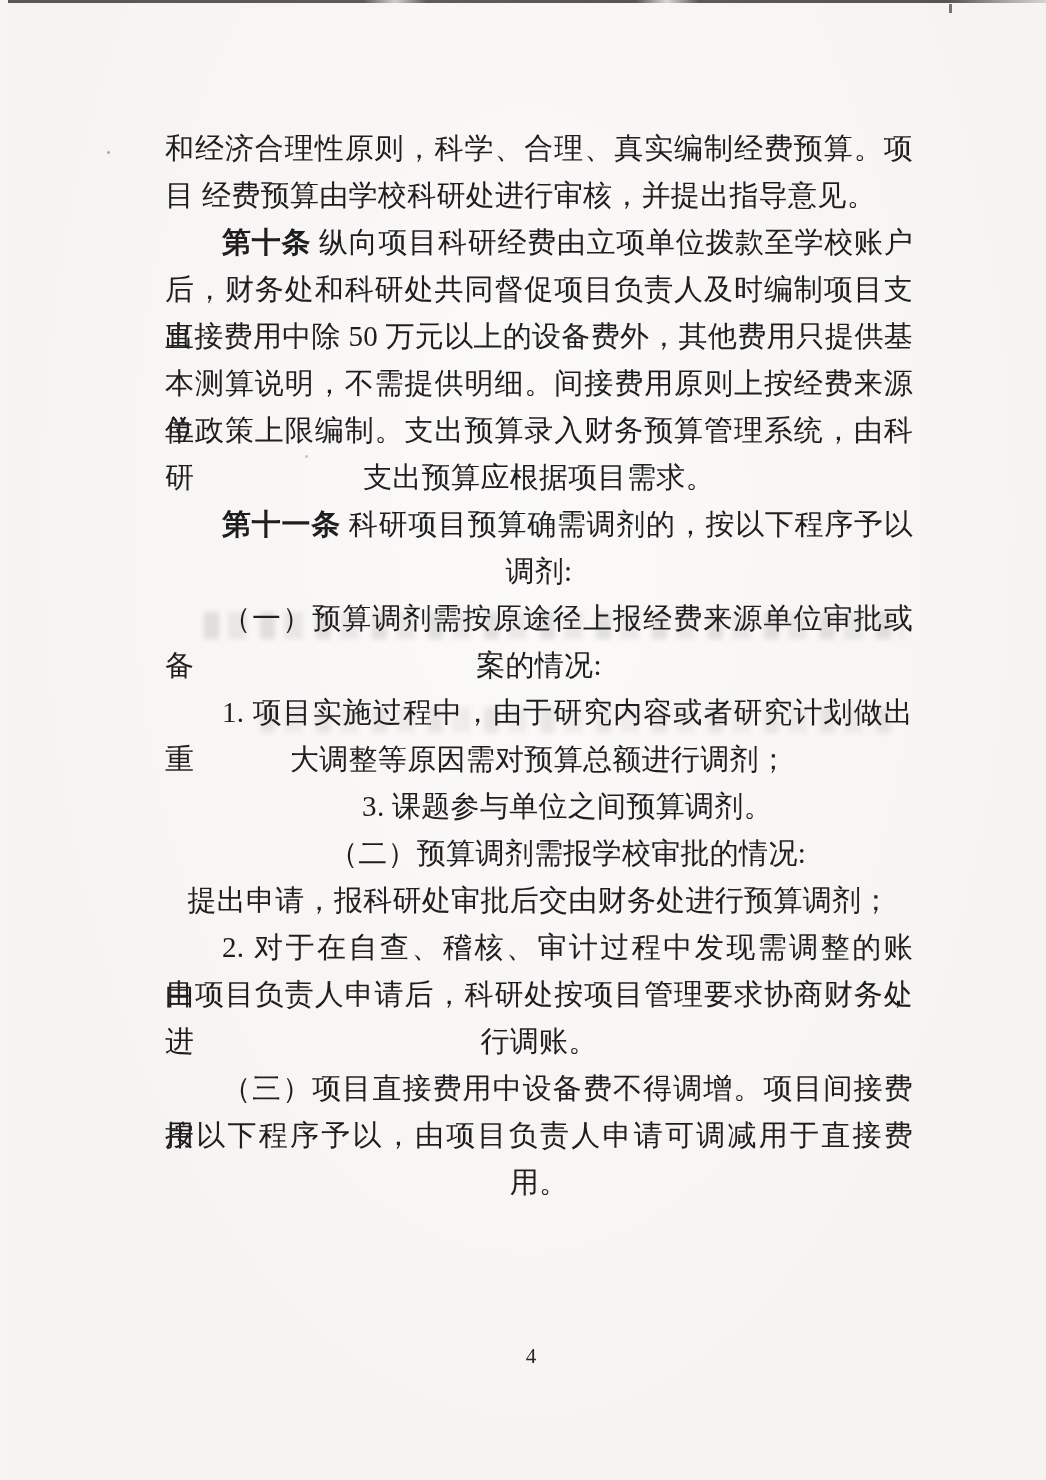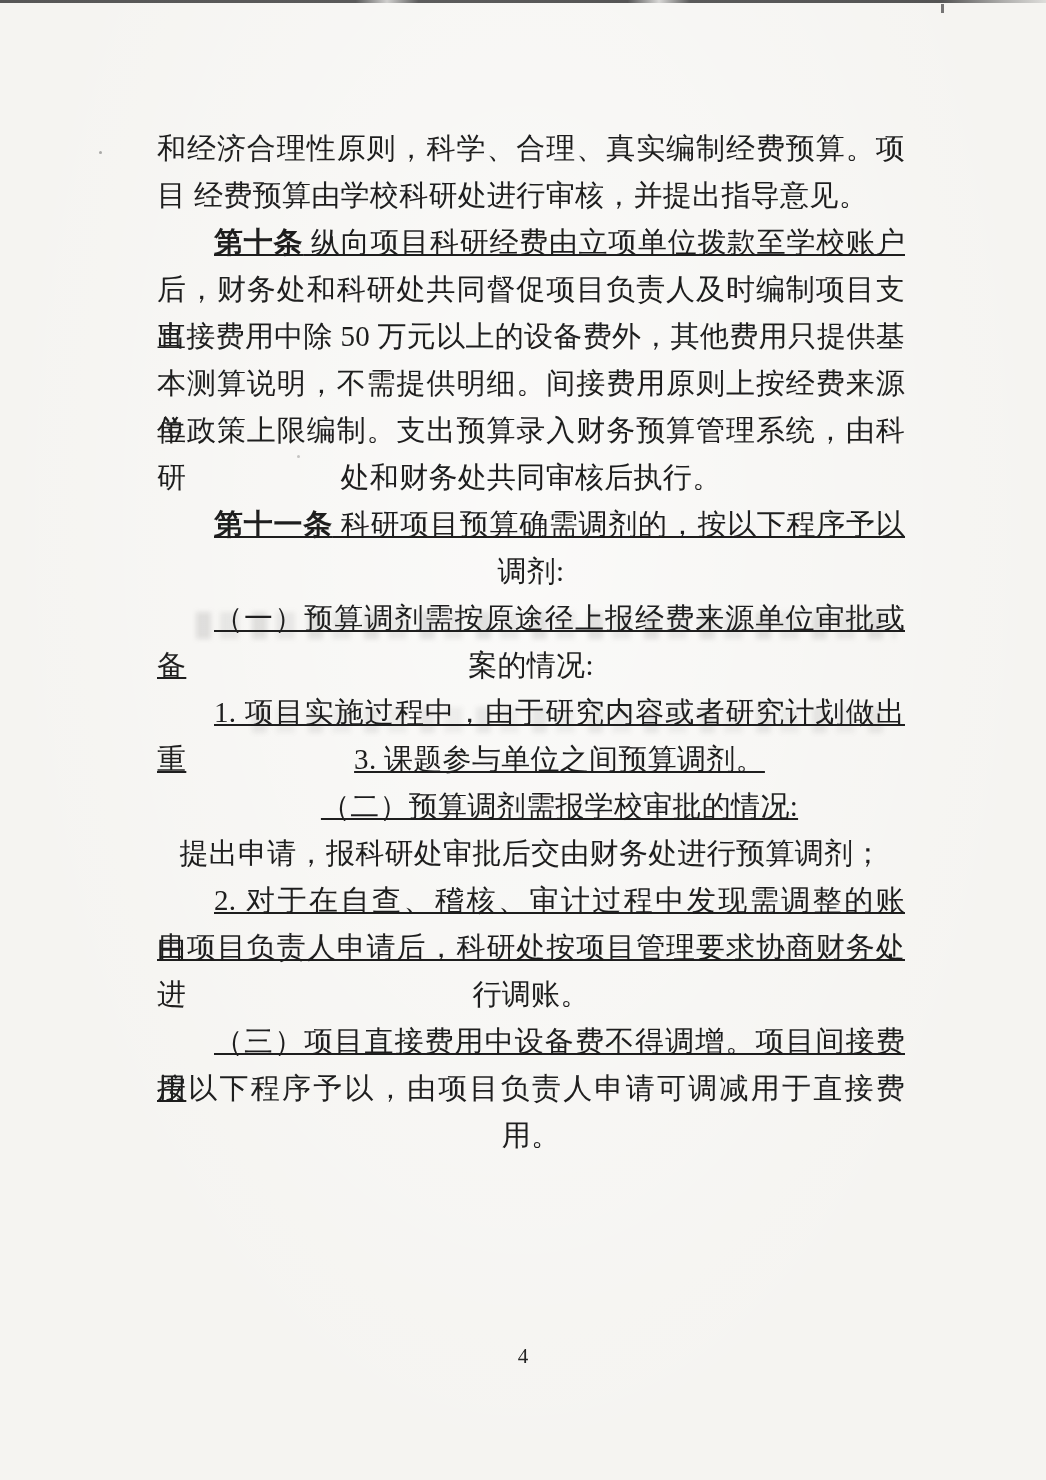--- a/index.html
+++ b/index.html
@@ -7,20 +7,21 @@
     width:1046px;height:1480px;overflow:hidden;position:relative;
     background:#f6f5f2;
     font-family:"Liberation Serif","DejaVu Serif",serif;
     color:#1e1e1e;
   }
   .page{
     position:absolute;inset:0;
     background:
       radial-gradient(ellipse at 50% 35%, rgba(255,255,255,.55), rgba(255,255,255,0) 72%),
       #f5f4f1;
+    margin-left: 8px;
   }
   
   .top-edge{
     position:absolute;top:0;left:0;width:1046px;height:3px;
     background:linear-gradient(90deg,
       #575757 0%, #5a5a5a 34%, rgba(90,90,90,.25) 37%,
       #5d5d5d 40%, #555 60%, rgba(90,90,90,.2) 63%,
       #5a5a5a 66%, #545454 90%, rgba(90,90,90,.45) 96%, rgba(90,90,90,.15) 100%);
   }
   
@@ -37,21 +38,21 @@
   .s2{left:99px;top:151px;width:3px;height:3px;border-radius:50%;opacity:.6;}
   .s3{left:297px;top:455px;width:3px;height:3px;border-radius:50%;opacity:.4;}
 
   .textblock{position:absolute;left:157px;top:125px;width:748px;}
   .line{
     height:47px;line-height:47px;font-size:29px;
     text-align:center;white-space:normal;
     letter-spacing:.3px;
   }
   .j{text-align:justify;text-align-last:justify;text-justify:inter-character;}
-  .ind{text-indent:57px;text-decoration:underline;}
+  .ind{text-indent:57px;}
   .bold{font-weight:bold;}
 
   .pagenum{
     position:absolute;top:1340px;left:0;width:1046px;height:32px;
     line-height:32px;text-align:center;font-size:21px;color:#242424;
   }
 </style>
 </head>
 <body>
 
@@ -64,26 +65,27 @@
   <div class="ghost g2"></div>
 
   <div class="textblock">
     <div class="line j"><span>和经济合理性原则，科学、合理、真实编制经费预算。项目</span></div>
     <div class="line"><span>经费预算由学校科研处进行审核，并提出指导意见。</span></div>
     <div class="line ind j"><span class="bold">第十条</span><span> 纵向项目科研经费由立项单位拨款至学校账户</span></div>
     <div class="line j"><span>后，财务处和科研处共同督促项目负责人及时编制项目支出</span></div>
     <div class="line j"><span>直接费用中除 50 万元以上的设备费外，其他费用只提供基</span></div>
     <div class="line j"><span>本测算说明，不需提供明细。间接费用原则上按经费来源单</span></div>
     <div class="line j"><span>位政策上限编制。支出预算录入财务预算管理系统，由科研</span></div>
-    <div class="line"><span>处和财务处共同审核后执行。</span></div>
+    <div class="line"><span>支出预算应根据项目需求。</span></div>
     <div class="line ind j"><span class="bold">第十一条</span><span> 科研项目预算确需调剂的，按以下程序予以</span></div>
     <div class="line"><span>调剂:</span></div>
     <div class="line ind j"><span>（一）预算调剂需按原途径上报经费来源单位审批或备</span></div>
     <div class="line"><span>案的情况:</span></div>
     <div class="line ind j"><span>1. 项目实施过程中，由于研究内容或者研究计划做出重</span></div>
+    <div class="line"><span>大调整等原因需对预算总额进行调剂；</span></div>
     <div class="line ind"><span>3. 课题参与单位之间预算调剂。</span></div>
     <div class="line ind"><span>（二）预算调剂需报学校审批的情况:</span></div>
     <div class="line"><span>提出申请，报科研处审批后交由财务处进行预算调剂；</span></div>
     <div class="line ind j"><span>2. 对于在自查、稽核、审计过程中发现需调整的账目，</span></div>
     <div class="line j"><span>由项目负责人申请后，科研处按项目管理要求协商财务处进</span></div>
     <div class="line"><span>行调账。</span></div>
     <div class="line ind j"><span>（三）项目直接费用中设备费不得调增。项目间接费用</span></div>
     <div class="line j"><span>按以下程序予以，由项目负责人申请可调减用于直接费</span></div>
     <div class="line"><span>用。</span></div>
   </div>

